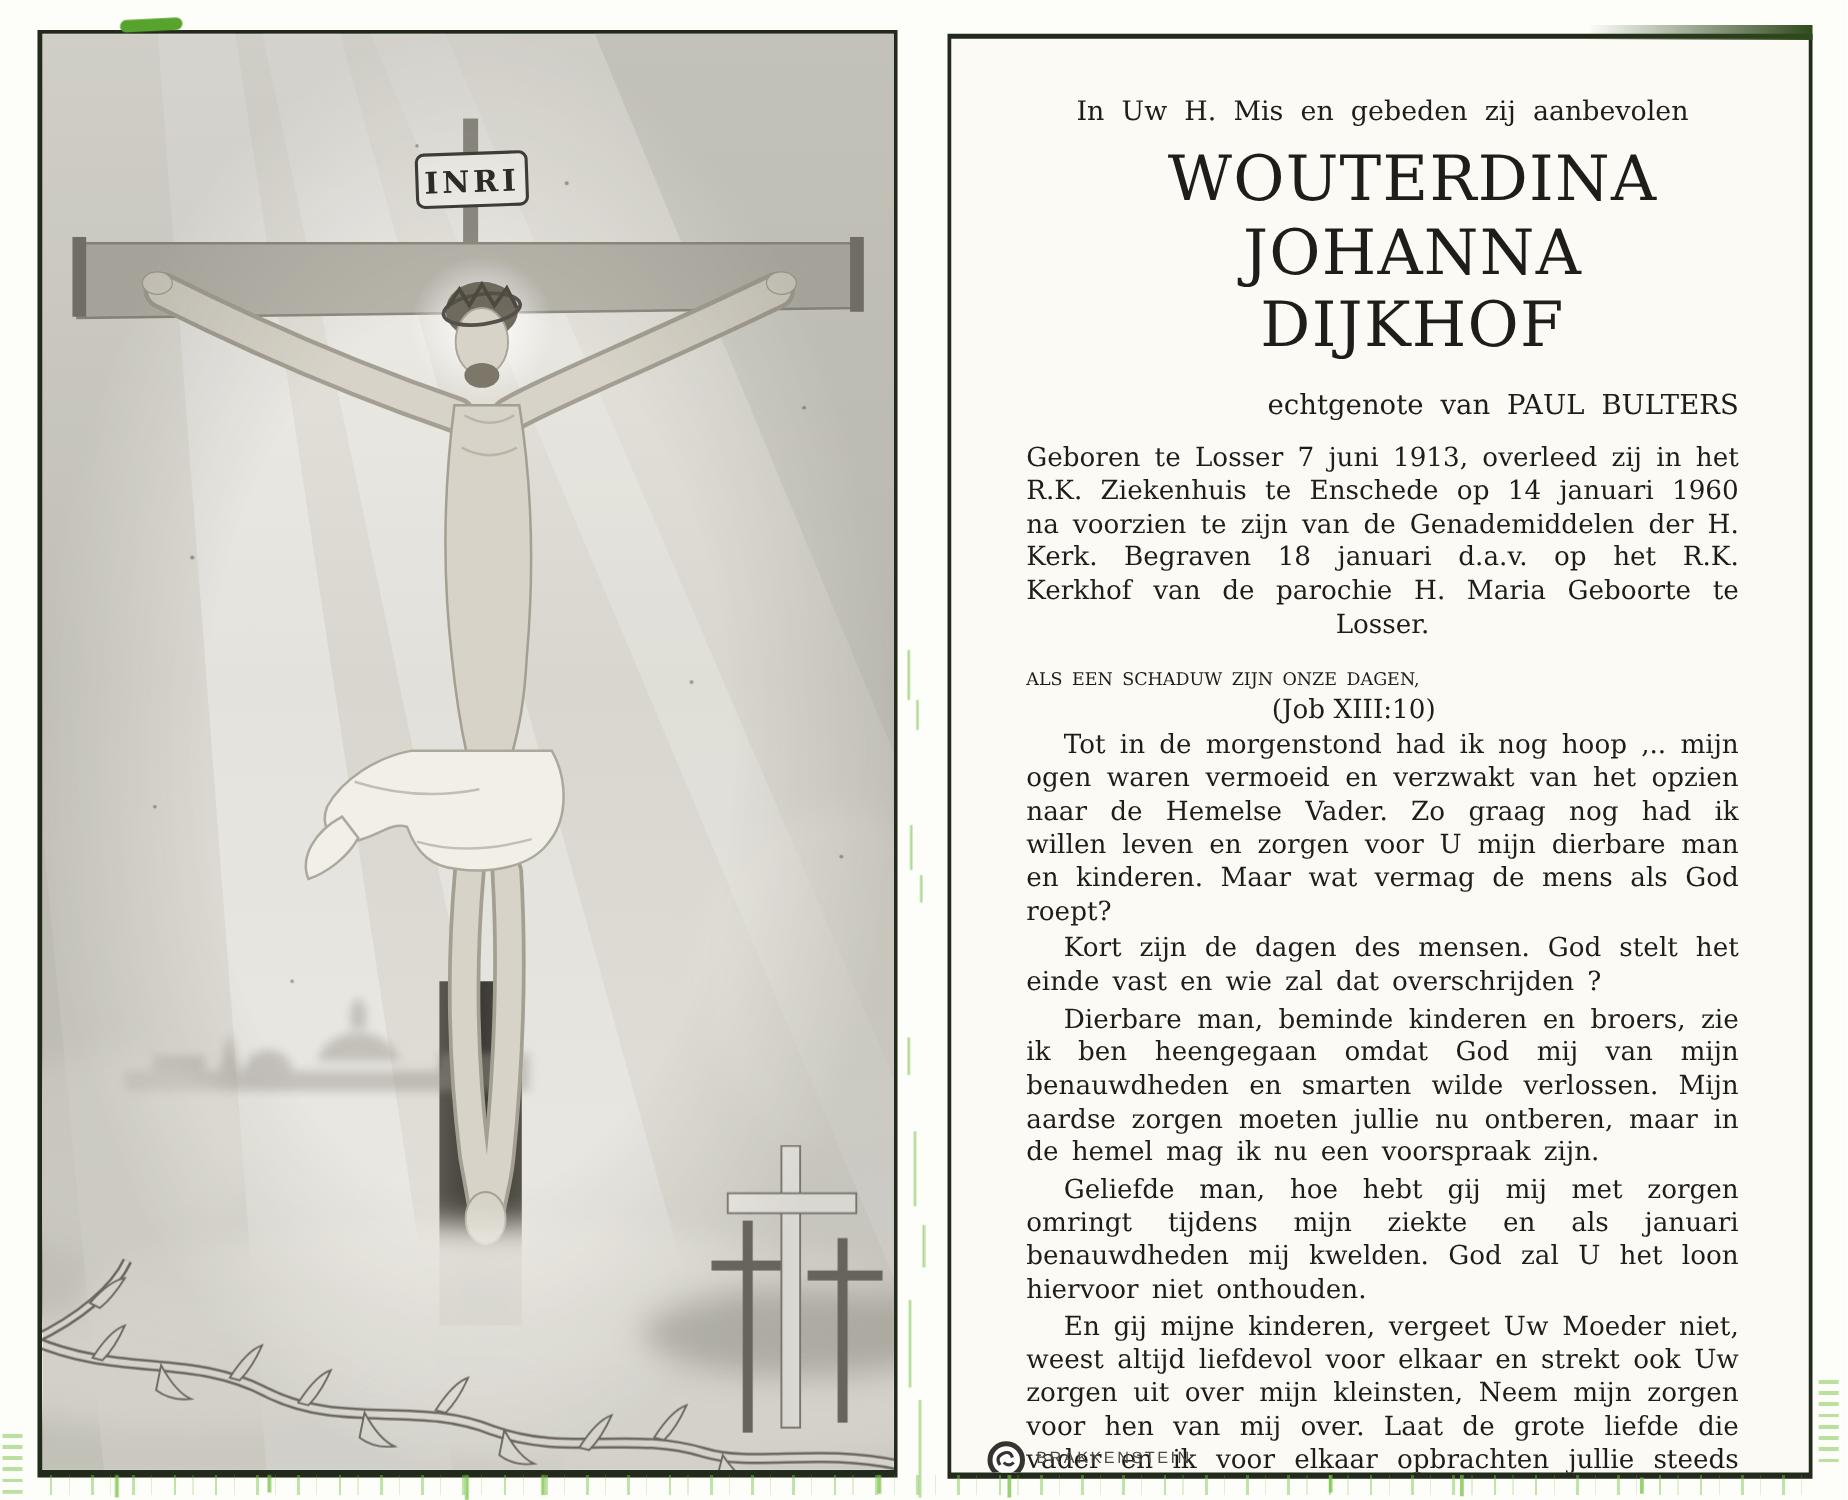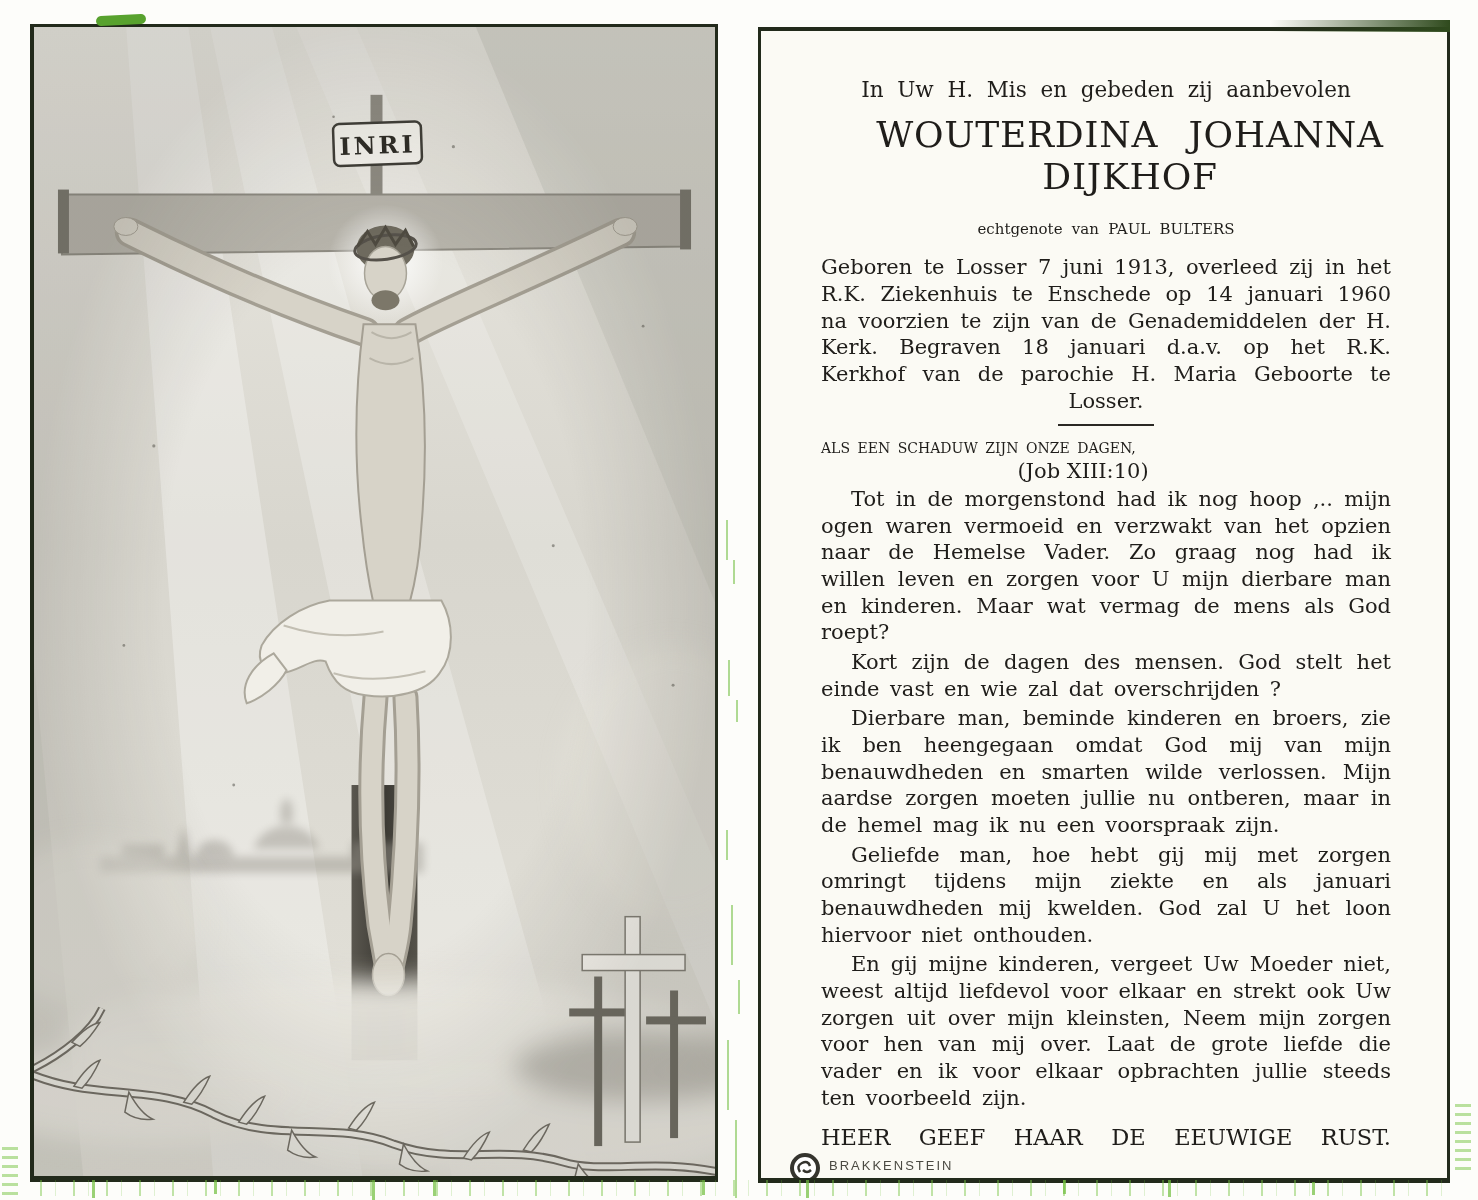--- a/index.html
+++ b/index.html
@@ -9,23 +9,23 @@
   .card-front{position:absolute;left:30px;top:24px;width:688px;height:1158px;
               box-sizing:border-box;background:#e6e4dc;
               border-style:solid;border-color:#222a1b;border-width:3px 3px 6px 4px;}
   .card-front svg{display:block;width:100%;height:100%;}
   
   .card-back{position:absolute;left:758px;top:27px;width:692px;height:1156px;
              box-sizing:border-box;background:#fbfaf4;color:#1f1d1a;
              border-style:solid;border-color:#222a1b;border-width:4px 3px 5px 3px;
              padding:46px 56px 0 60px;display:flex;flex-direction:column;overflow:hidden;}
   .intro{text-align:center;font-size:21.5px;word-spacing:.32em;}
-  .name{ text-align:center;font-size:36px;line-height:1.17;word-spacing:.5em;
+  .name{ text-align:center;font-size:50px;line-height:1.17;word-spacing:.5em;
          letter-spacing:.02em;margin-top:12px;font-weight:normal;margin-left:48px;}
-  .relation{text-align:center;font-size:15px;word-spacing:.3em;margin-top:22px;}
+  .relation{text-align:right;font-size:22px;word-spacing:.3em;margin-top:22px;}
   .bio{margin-top:16px;font-size:21px;line-height:1.27;text-align:justify;
        text-align-last:center;word-spacing:.18em;}
   .divider{width:96px;height:2px;background:#2a2824;margin:10px auto 6px;}
   .verse-title{font-size:14px;word-spacing:.22em;margin-top:8px;}
   .verse-ref{text-align:center;padding-right:46px;font-size:21px;margin-top:3px;}
   p.body{font-size:21px;line-height:1.27;text-align:justify;text-indent:30px;
          word-spacing:.18em;margin:3px 0 0 0;}
   .closing{font-size:22.5px;word-spacing:.2em;margin-top:auto;margin-bottom:28px;
            text-align:justify;text-align-last:justify;}
   .printer-mark{position:absolute;left:28px;bottom:-6px;display:flex;gap:8px;}

